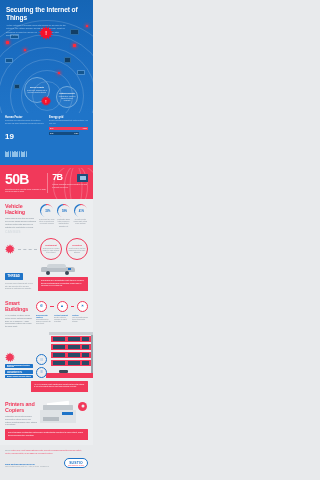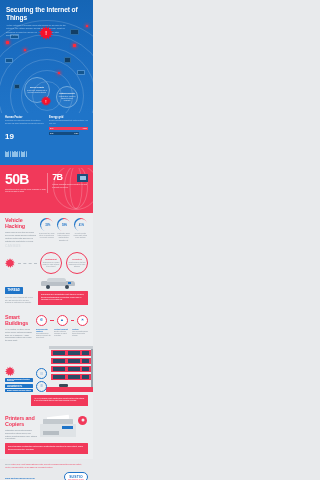--- a/index.html
+++ b/index.html
@@ -98,21 +98,21 @@
     height:3.4px; display:flex; align-items:center;
     color:#fff; font-size:1.5px; padding:0 1px; white-space:nowrap;
   }
   .bar.red { background:#f1395a; }
   .bar.dk  { background:#134b80; }
   .bar-val { margin-left:auto; font-size:1.5px; }
 
   
   .band50 {
     position:relative; background:#f1395a; overflow:hidden;
-    padding:5px 5px 20px 5px; display:flex; gap:0;
+    padding:5px 5px 6px 5px; display:flex; gap:0;
   }
   .globe {
     position:absolute; right:-6px; top:-4px;
     width:46px; height:46px; border-radius:50%;
     border:0.4px solid rgba(255,255,255,0.22);
   }
   .globe:before, .globe:after {
     content:""; position:absolute; left:50%; top:0; bottom:0;
     transform:translateX(-50%);
     border:0.4px solid rgba(255,255,255,0.22); border-radius:50%;

